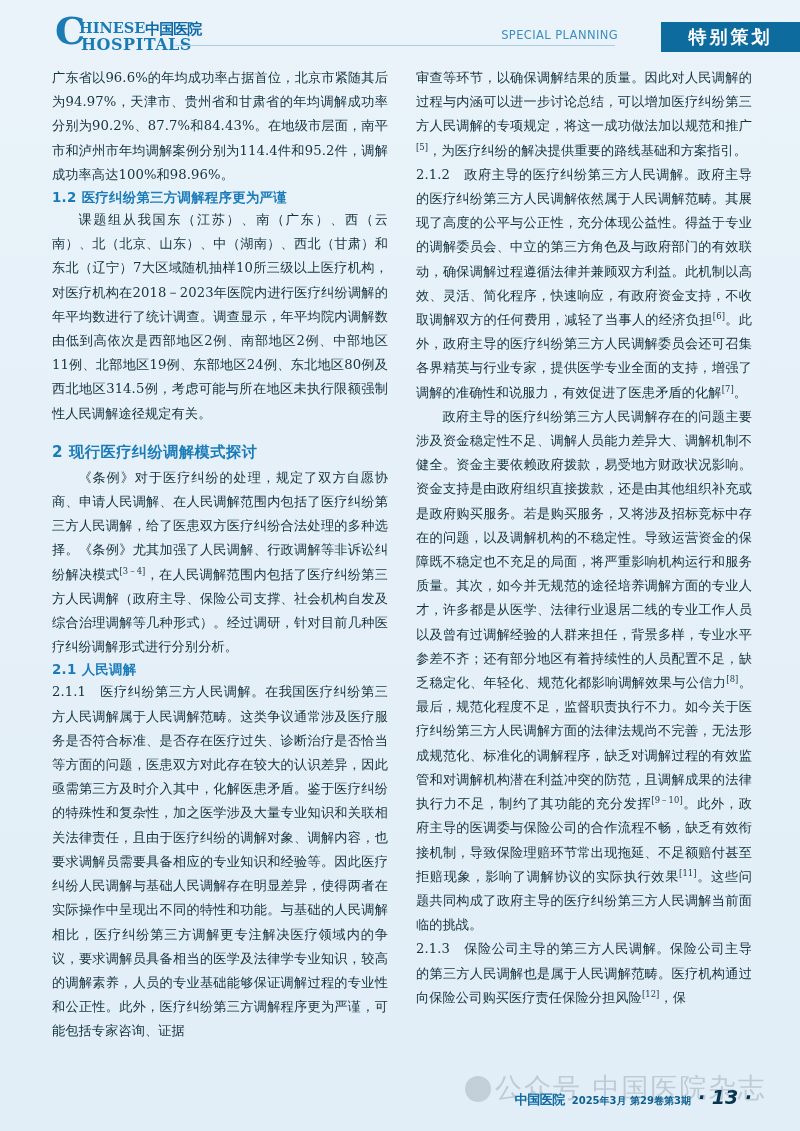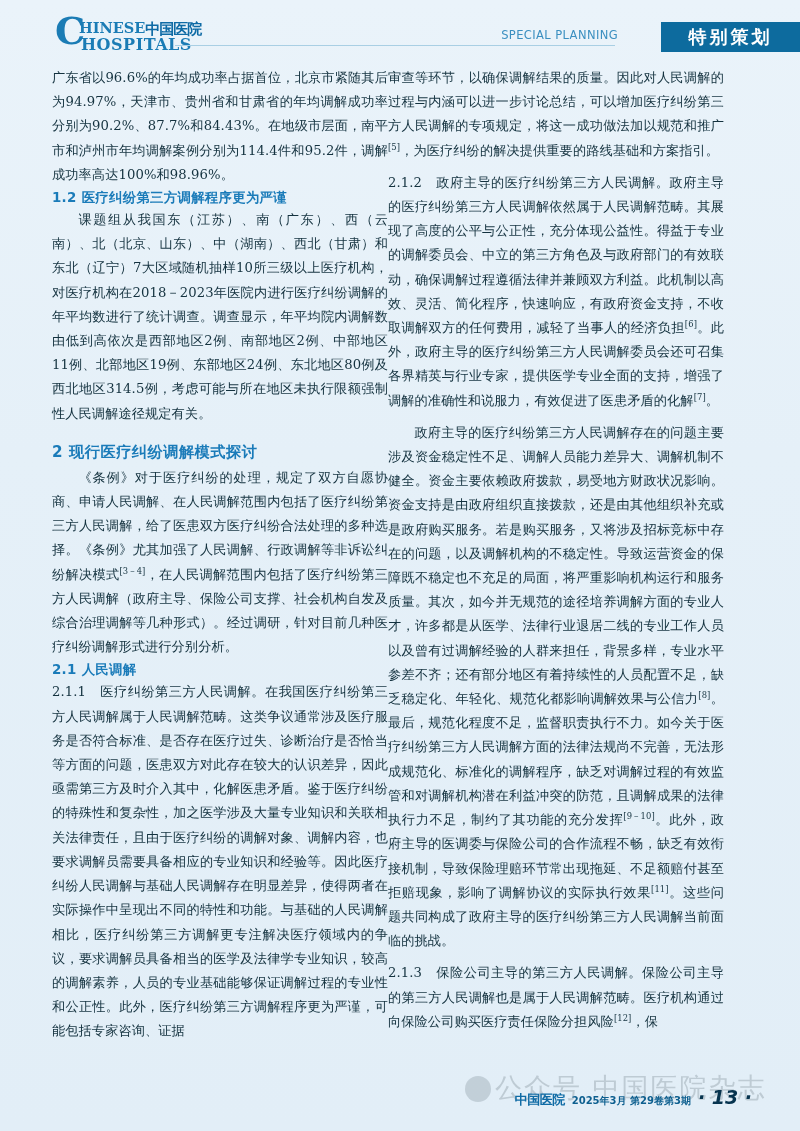--- a/index.html
+++ b/index.html
@@ -115,20 +115,21 @@
   }
 
   
   .columns {
     position: absolute;
     top: 66px;
     left: 52px;
     width: 700px;
     height: 1000px;
     display: flex;
+    gap: 28px;
   }
   .col {
     width: 336px;
     flex: 0 0 336px;
   }
 
   
   .para {
     font-family: "DejaVu Serif", "Liberation Serif", serif;
     font-size: 13.2px;
@@ -136,21 +137,21 @@
     color: #14323f;
     text-align: justify;
     text-justify: inter-ideograph;
     margin: 0;
     letter-spacing: 0.1px;
   }
   .para.indent {
     text-indent: 2em;
   }
   .para + .para {
-    margin-top: 8px;
+    margin-top: 0;
   }
 
   .h-sub {
     font-family: "DejaVu Sans", "Liberation Sans", sans-serif;
     font-size: 13.4px;
     font-weight: bold;
     color: #1a7bb9;
     margin: 2px 0 1px 0;
     letter-spacing: 0.3px;
   }

